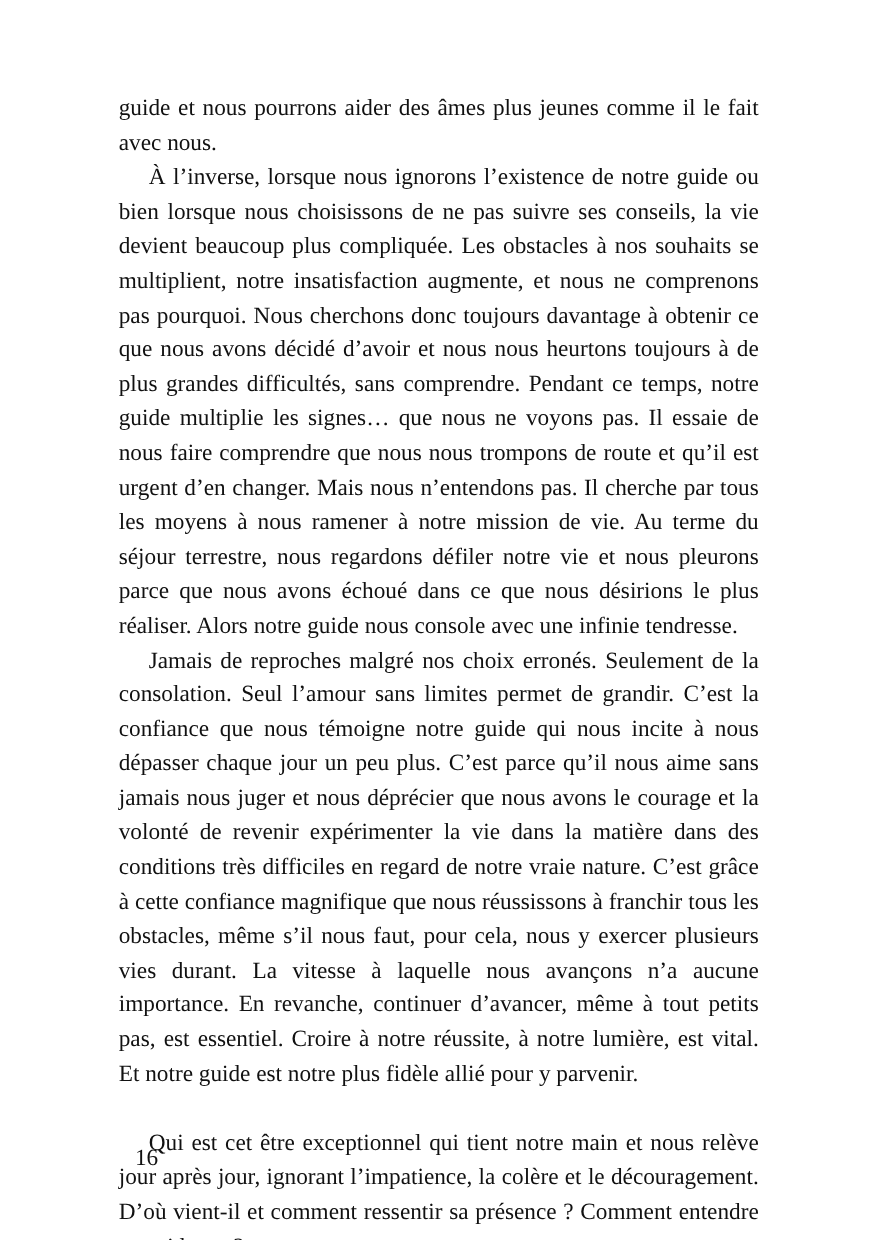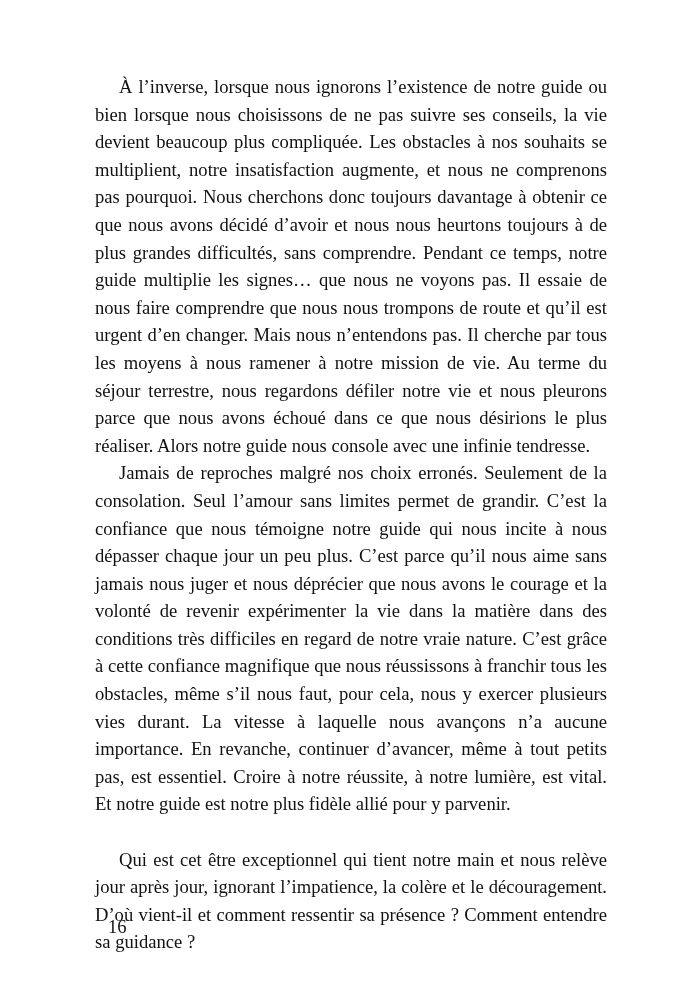--- a/index.html
+++ b/index.html
@@ -42,19 +42,20 @@
       font-family: "Liberation Serif", "DejaVu Serif", serif;
       font-size: 18.6px;
       line-height: 27.6px;
       color: #111111;
     }
   </style>
 </head>
 <body>
 
 <div class="page">
+  <p class="para first">guide et nous pourrons aider des âmes plus jeunes comme il le fait avec nous.</p>
   <p class="para">À l’inverse, lorsque nous ignorons l’existence de notre guide ou bien lorsque nous choisissons de ne pas suivre ses conseils, la vie devient beaucoup plus compliquée. Les obstacles à nos souhaits se multiplient, notre insatisfaction augmente, et nous ne comprenons pas pourquoi. Nous cherchons donc toujours davantage à obtenir ce que nous avons décidé d’avoir et nous nous heurtons toujours à de plus grandes difficultés, sans comprendre. Pendant ce temps, notre guide multiplie les signes… que nous ne voyons pas. Il essaie de nous faire comprendre que nous nous trompons de route et qu’il est urgent d’en changer. Mais nous n’entendons pas. Il cherche par tous les moyens à nous ramener à notre mission de vie. Au terme du séjour terrestre, nous regardons défiler notre vie et nous pleurons parce que nous avons échoué dans ce que nous désirions le plus réaliser. Alors notre guide nous console avec une infinie tendresse.</p>
   <p class="para">Jamais de reproches malgré nos choix erronés. Seulement de la consolation. Seul l’amour sans limites permet de grandir. C’est la confiance que nous témoigne notre guide qui nous incite à nous dépasser chaque jour un peu plus. C’est parce qu’il nous aime sans jamais nous juger et nous déprécier que nous avons le courage et la volonté de revenir expérimenter la vie dans la matière dans des conditions très difficiles en regard de notre vraie nature. C’est grâce à cette confiance magnifique que nous réussissons à franchir tous les obstacles, même s’il nous faut, pour cela, nous y exercer plusieurs vies durant. La vitesse à laquelle nous avançons n’a aucune importance. En revanche, continuer d’avancer, même à tout petits pas, est essentiel. Croire à notre réussite, à notre lumière, est vital. Et notre guide est notre plus fidèle allié pour y parvenir.</p>
   <div class="spacer"></div>
   <p class="para">Qui est cet être exceptionnel qui tient notre main et nous relève jour après jour, ignorant l’impatience, la colère et le découragement. D’où vient-il et comment ressentir sa présence ? Comment entendre sa guidance ?</p>
 </div>
 
 <div class="page-number">16</div>
 
 </body></html>

